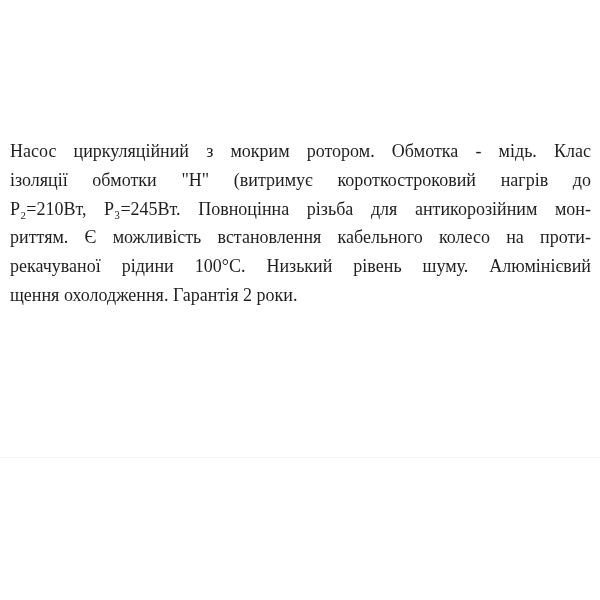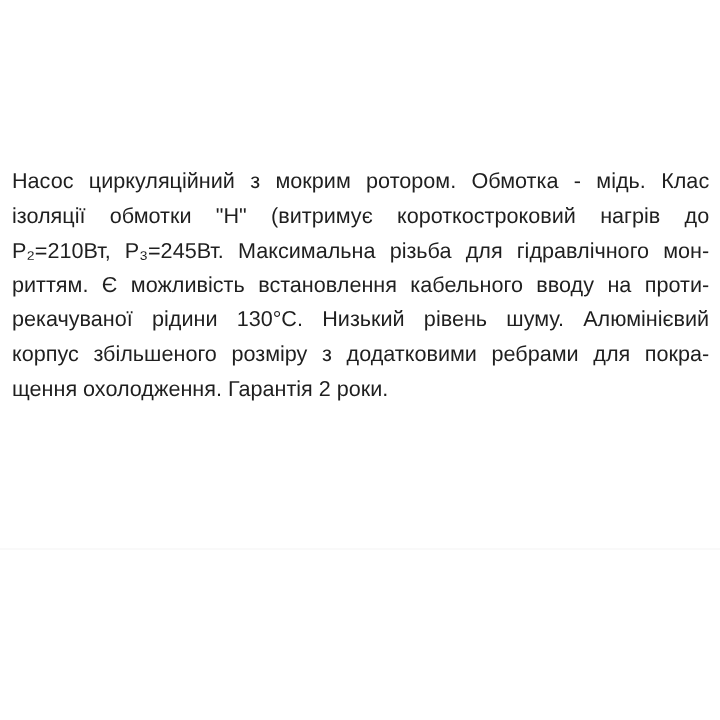--- a/index.html
+++ b/index.html
@@ -8,21 +8,21 @@
     width: 600px;
     height: 600px;
     background: #ffffff;
     overflow: hidden;
   }
   .page {
     position: relative;
     width: 600px;
     height: 484px;
     background: #ffffff;
-    font-family: Liberation Sans, sans-serif;
+    font-family: Liberation Serif, serif;
   }
   .description {
     position: absolute;
     left: 10px;
     right: 9px;
     top: 137px;
     font-size: 18px;
     line-height: 28.8px;
     font-weight: 400;
     letter-spacing: 0px;
@@ -45,22 +45,21 @@
   }
 </style>
 </head>
 <body style="background: rgb(255, 255, 255);">
 
 <div class="page">
 
   <div class="description" style="color: rgb(31, 31, 31);">
     <div class="line">Насос циркуляційний з мокрим ротором. Обмотка - мідь. Клас</div>
     <div class="line">ізоляції обмотки "Н" (витримує короткостроковий нагрів до</div>
-    <div class="line">Р₂=210Вт, Р₃=245Вт. Максимальна різьба для гідравлічного мон-</div>
-    <div class="line">риттям. Є можливість встановлення кабельного вводу на проти-</div>
-    <div class="line">рекачуваної рідини 130°С. Низький рівень шуму. Алюмінієвий</div>
-    <div class="line">корпус збільшеного розміру з додатковими ребрами для покра-</div>
+    <div class="line">Р₂=210Вт, Р₃=245Вт. Повноцінна різьба для антикорозійним мон-</div>
+    <div class="line">риттям. Є можливість встановлення кабельного колесо на проти-</div>
+    <div class="line">рекачуваної рідини 100°С. Низький рівень шуму. Алюмінієвий</div>
     <div class="line last">щення охолодження. Гарантія 2 роки.</div>
   </div>
 
   <div class="divider" style="background: rgb(246, 246, 246);"></div>
 
 </div>
 
 </body></html>

